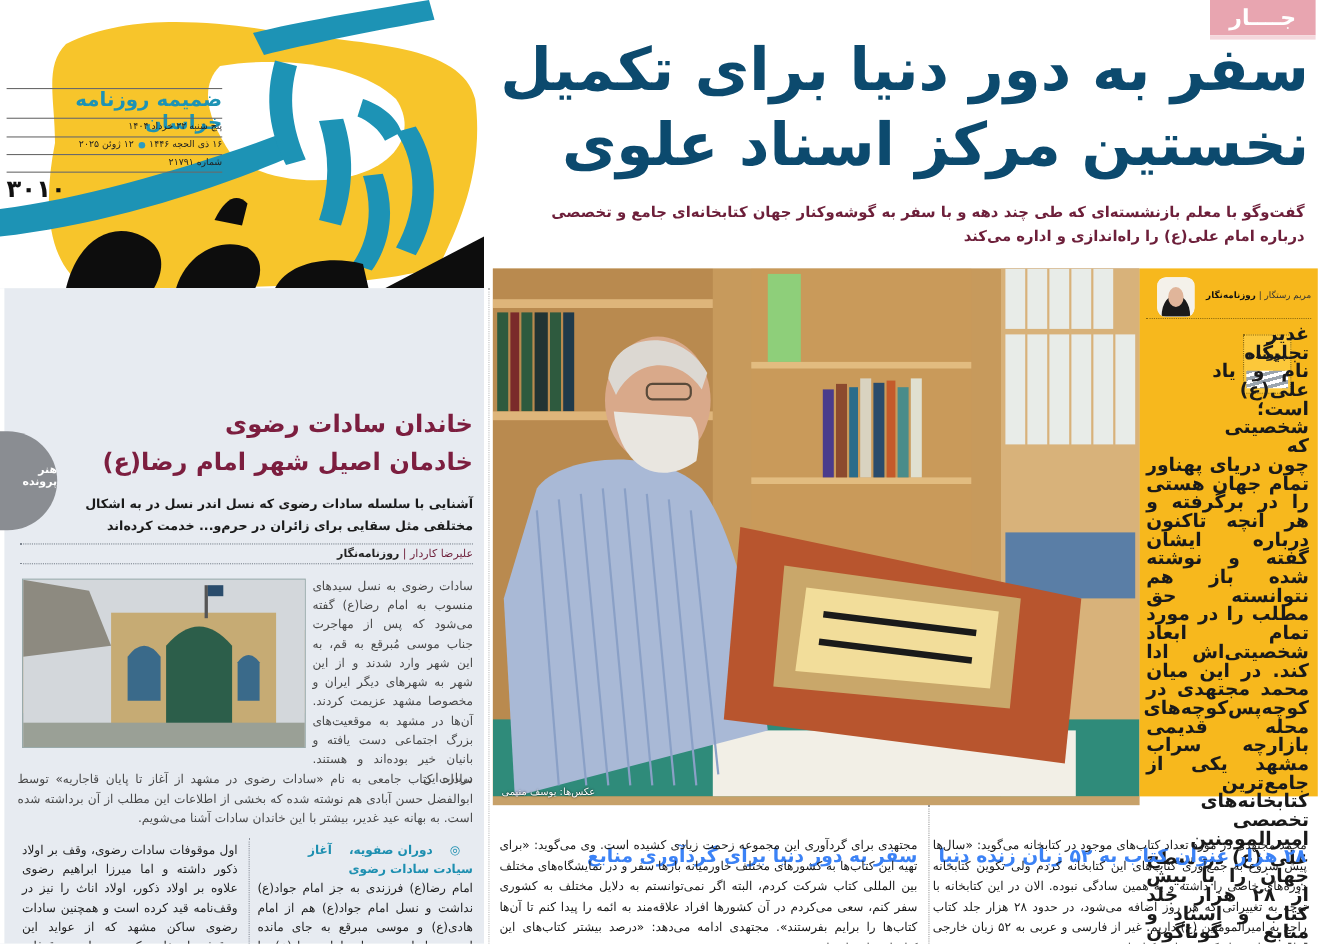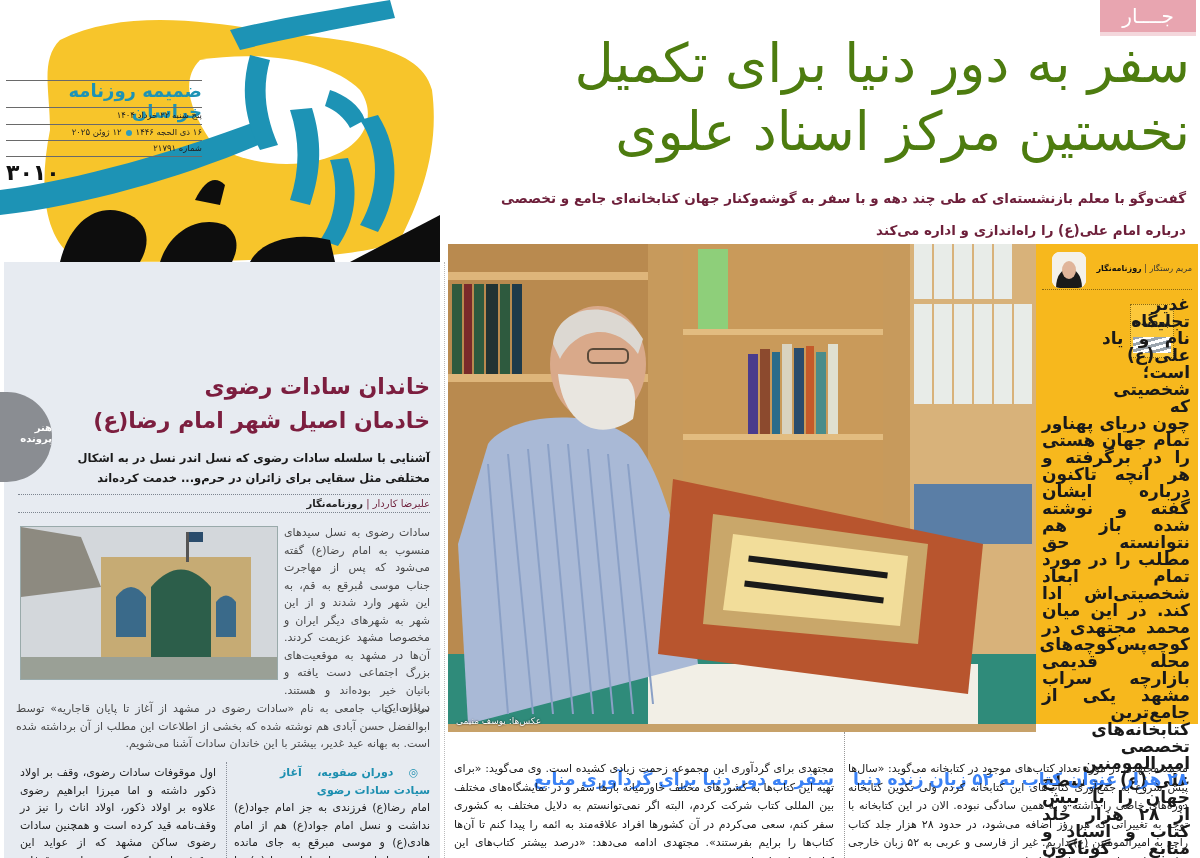--- a/index.html
+++ b/index.html
@@ -10,24 +10,24 @@
   .masthead { position: absolute; left: 0; top: 0; width: 440px; height: 262px; overflow: hidden; background: #ffffff; }
   .masthead svg.logo-art { position: absolute; left: 0; top: 0; }
   .brand-latin { position: absolute; left: 6px; top: 60px; font-family: "DejaVu Sans", sans-serif; font-size: 17px; letter-spacing: 5.5px; color: #1b1b1b; }
   .brand-line { position: absolute; left: 6px; width: 196px; height: 1px; background: #6a6a6a; }
   .brand-fa { position: absolute; left: 6px; top: 80px; width: 196px; direction: rtl; text-align: right; font-family: "DejaVu Sans", sans-serif; font-weight: bold; font-size: 18px; color: #1d93b5; }
   .date-row { position: absolute; left: 6px; width: 196px; direction: rtl; text-align: right; font-size: 8.5px; color: #222; white-space: nowrap; }
   .date-row .dot { display: inline-block; width: 6px; height: 6px; border-radius: 50%; background: #2a9cc0; margin: 0 4px; vertical-align: middle; }
   .issue-num { position: absolute; left: 6px; top: 160px; font-size: 22px; font-weight: bold; color: #111; letter-spacing: 1px; }
 
   
-  .section-tag { position: absolute; right: 4px; top: 0; width: 96px; height: 32px; background: #e8a5b0; color: #ffffff; font-weight: normal; font-size: 20px; direction: rtl; text-align: center; line-height: 32px; }
+  .section-tag { position: absolute; right: 4px; top: 0; width: 96px; height: 32px; background: #e8a5b0; color: #ffffff; font-weight: bold; font-size: 20px; direction: rtl; text-align: center; line-height: 32px; }
   .section-tag::after { content: ""; position: absolute; left: 0; right: 0; bottom: -4px; height: 4px; background: #f4d7dc; }
-  .main-headline { position: absolute; right: 10px; top: 30px; width: 760px; direction: rtl; text-align: right; font-family: "DejaVu Sans", sans-serif; font-weight: normal; font-size: 54px; line-height: 68px; color: #4d7c0f; letter-spacing: -1px; }
-  .lead { position: absolute; right: 14px; top: 182px; width: 720px; direction: rtl; text-align: right; font-size: 13.5px; font-weight: bold; line-height: 32px; color: #6d1f3a; }
+  .main-headline { position: absolute; right: 10px; top: 30px; width: 760px; direction: rtl; text-align: right; font-family: "DejaVu Sans", sans-serif; font-weight: bold; font-size: 54px; line-height: 68px; color: #0c4a6e; letter-spacing: -1px; }
+  .lead { position: absolute; right: 14px; top: 182px; width: 720px; direction: rtl; text-align: right; font-size: 13.5px; font-weight: bold; line-height: 22px; color: #6d1f3a; }
 
   
   .main-photo { position: absolute; left: 448px; top: 244px; width: 588px; height: 488px; overflow: hidden; background: #c7a169; }
   .photo-caption { position: absolute; left: 8px; bottom: 6px; color: #fff; font-size: 9px; direction: rtl; text-shadow: 0 0 2px #000; }
 
   
   .yellow-box { position: absolute; left: 1036px; top: 244px; width: 162px; height: 480px; background: #f7b81d; padding: 6px 6px 0 6px; }
   .byline-row { position: relative; height: 40px; border-bottom: 1px dotted #8a6a10; direction: rtl; }
   .avatar { position: absolute; left: 10px; top: 2px; width: 34px; height: 36px; border-radius: 8px; background: #fff; overflow: hidden; }
   .byline-text { position: absolute; right: 0; top: 14px; font-size: 8px; color: #333; white-space: nowrap; }

